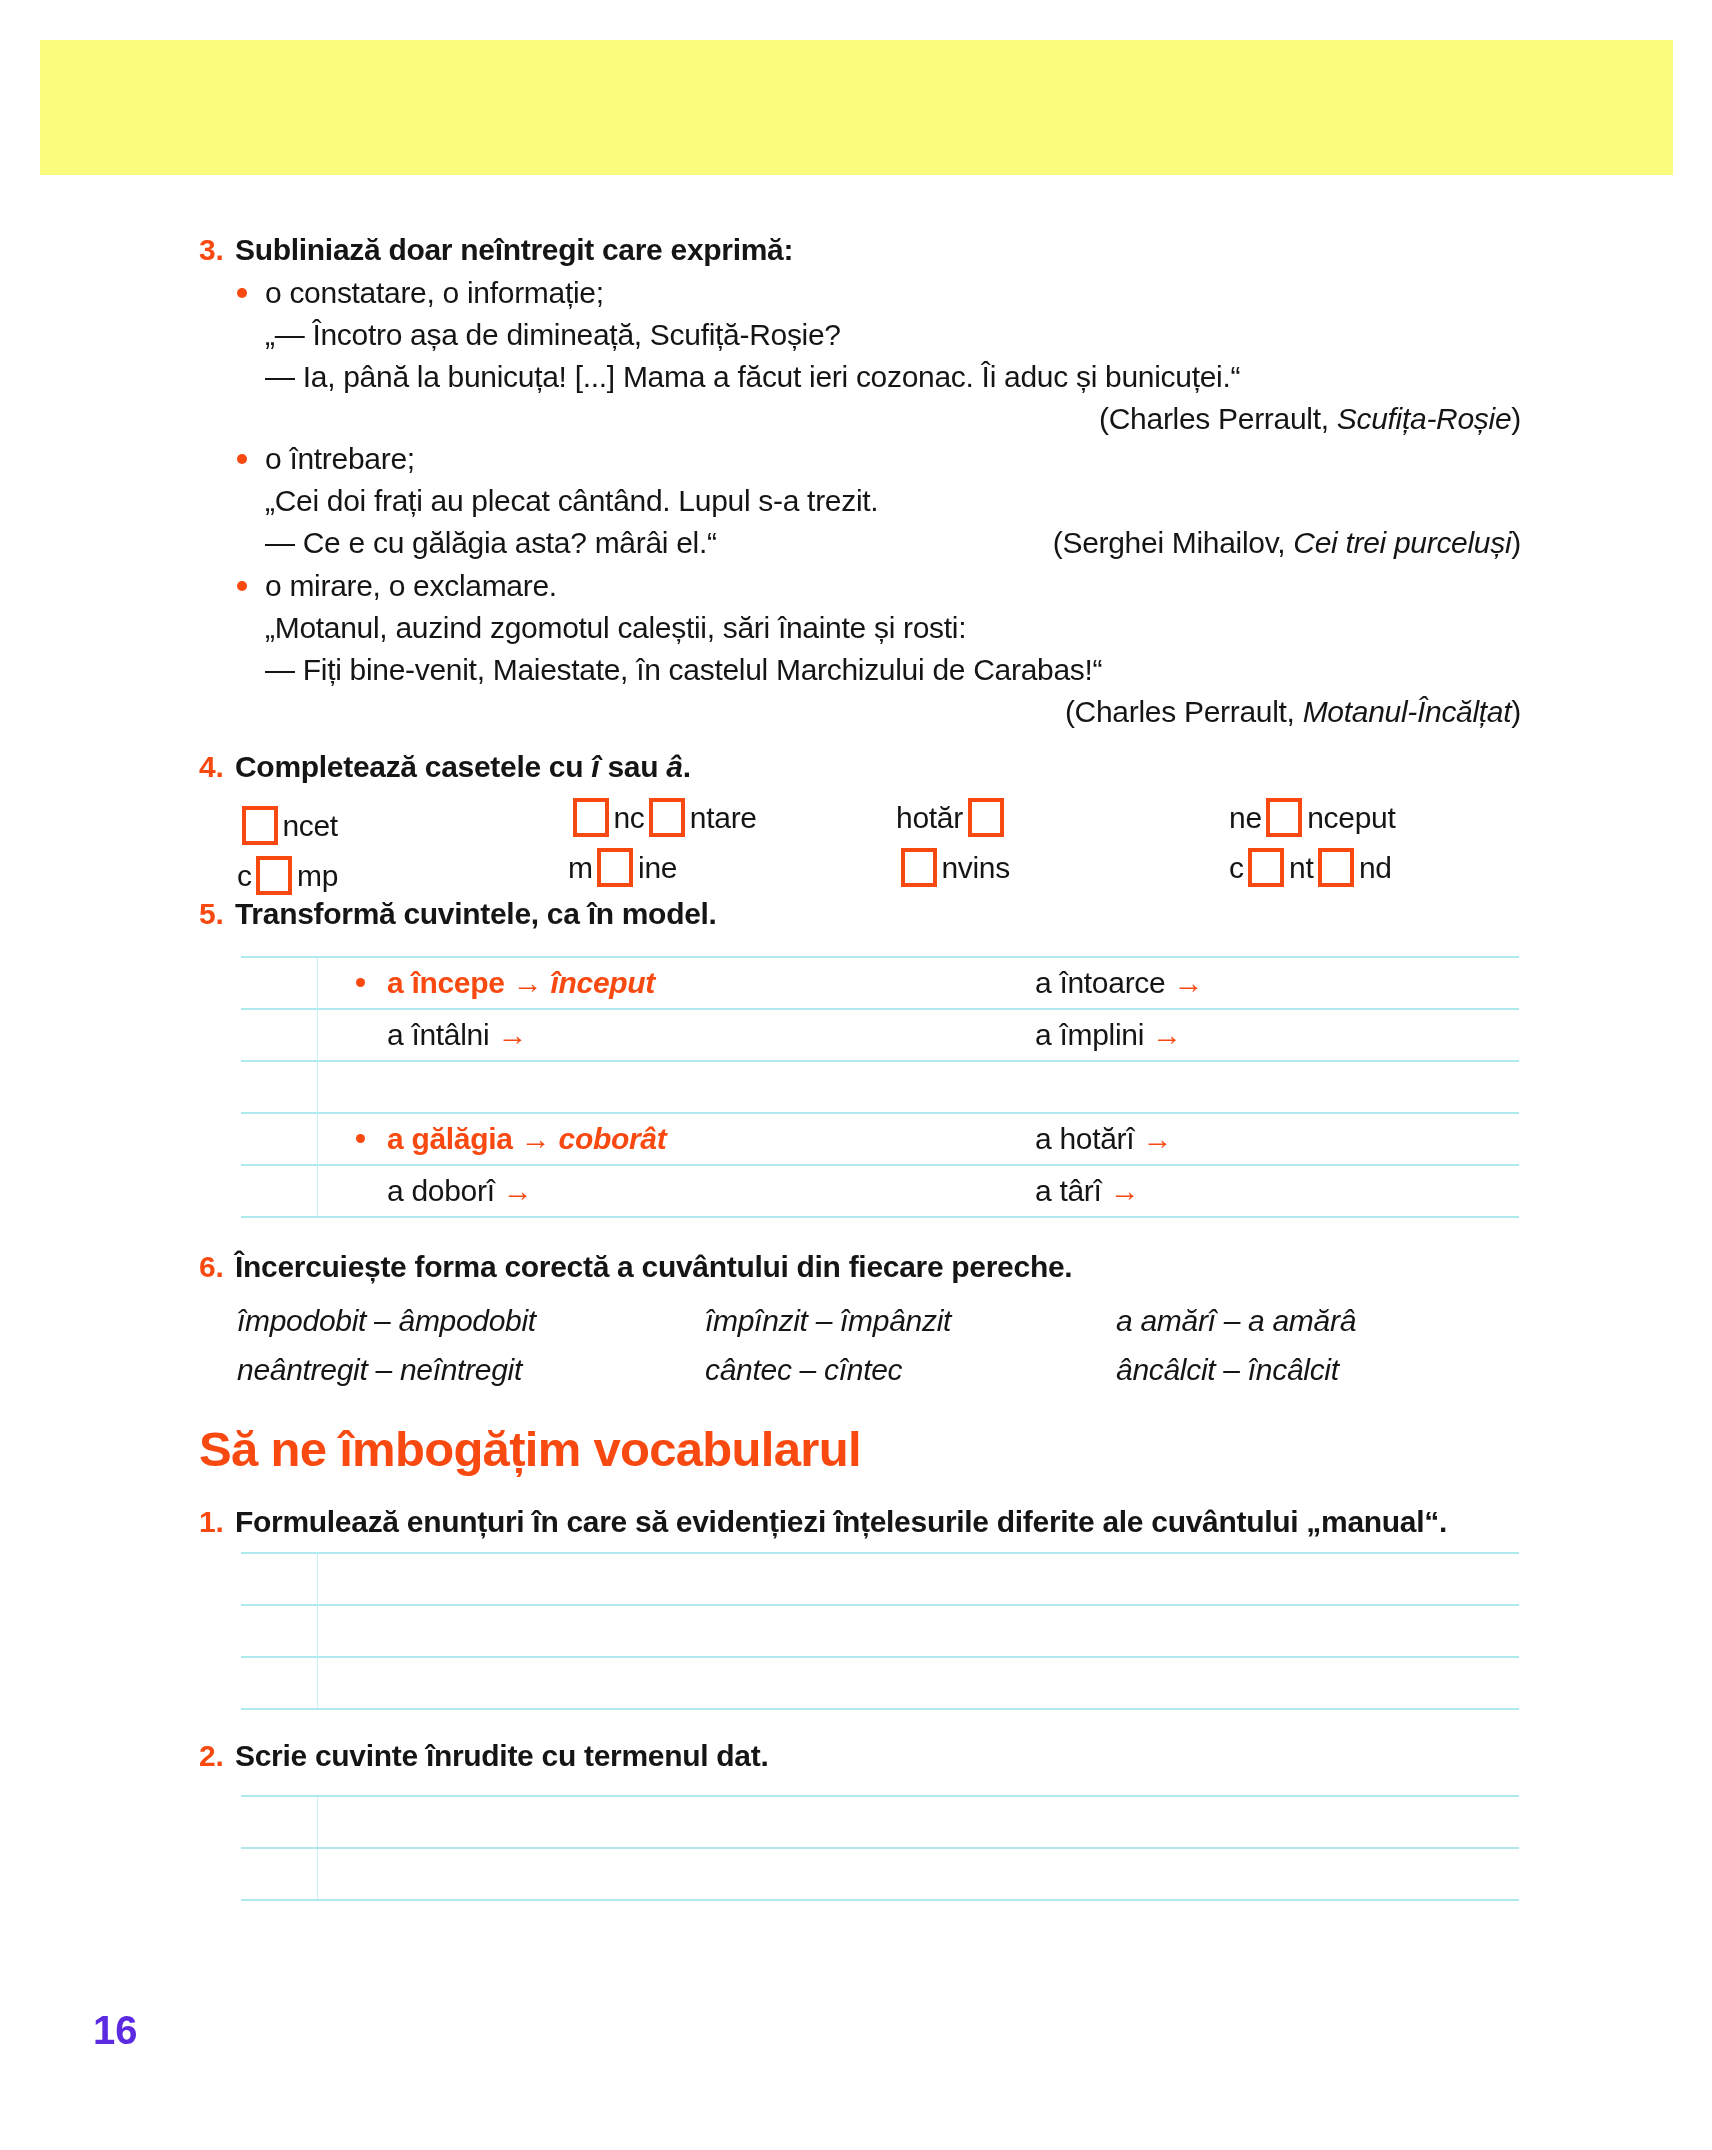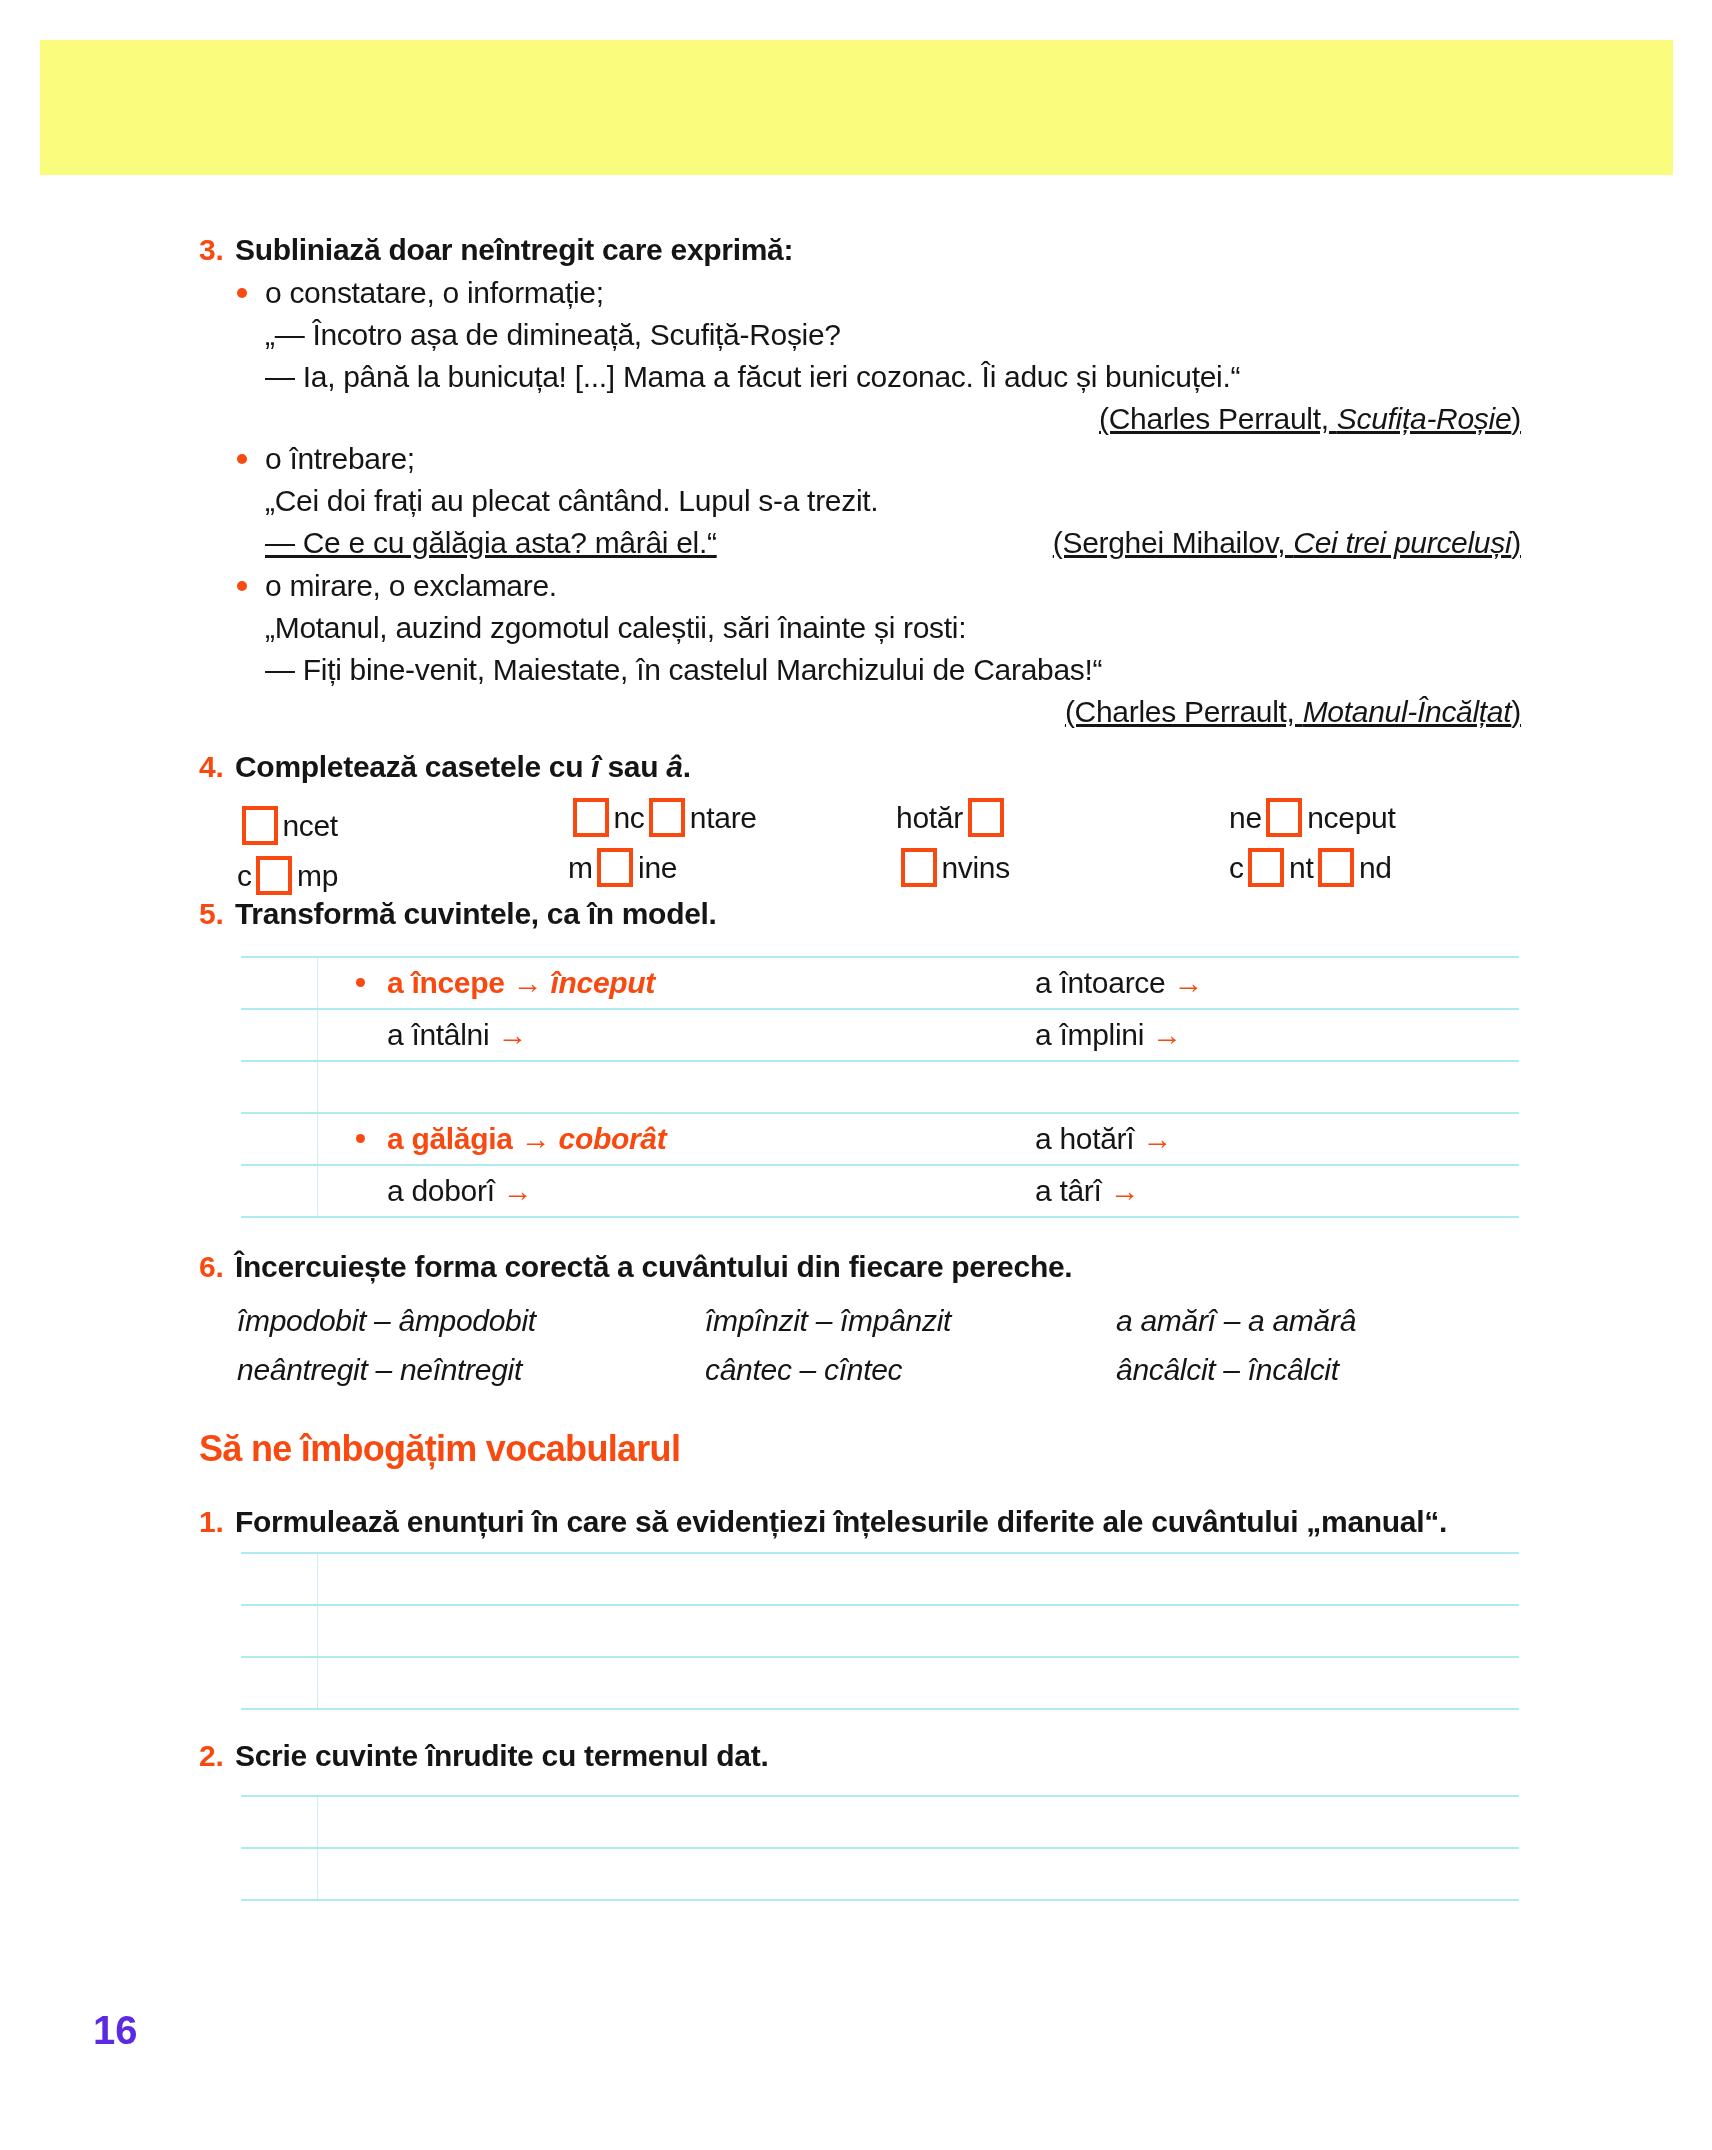--- a/index.html
+++ b/index.html
@@ -7,21 +7,21 @@
         font-family:"Liberation Sans",sans-serif;color:#151515;
         font-size:30px;letter-spacing:-0.3px;}
   .banner{position:absolute;left:40px;top:40px;width:1633px;height:135px;background:#fafc7e;}
   .num{color:#f84911;font-weight:700;}
   .ex-title{font-weight:700;}
   .row{position:absolute;left:0;width:1712px;height:42px;line-height:42px;white-space:nowrap;}
   .at295{position:absolute;left:199px;}
   .at348{position:absolute;left:235px;}
   .at393{position:absolute;left:265px;}
   .bullet-dot{position:absolute;left:237px;top:16px;width:10px;height:10px;border-radius:50%;background:#f84911;}
-  .quote{font-weight:400;text-decoration:underline;}
+  .quote{font-weight:400;}
   .attr-row{position:absolute;left:265px;width:1256px;height:42px;line-height:42px;text-align:right;white-space:nowrap;}
   .split-row{position:absolute;left:265px;width:1256px;height:42px;line-height:42px;display:flex;justify-content:space-between;white-space:nowrap;text-align:center;}
   .it{font-style:italic;}
   .arrow{color:#f84911;font-weight:700;}
   
   .fillrow{position:absolute;left:0;width:1712px;height:47px;line-height:47px;}
   .w1{position:absolute;left:237px;margin-top:8px;} .w2{position:absolute;left:568px;}
   .w3{position:absolute;left:896px;} .w4{position:absolute;left:1229px;}
   .box{display:inline-block;width:28px;height:31px;border:4px solid #f84911;
        vertical-align:middle;margin:0 4.7px;position:relative;top:-2.7px;background:#fff;}
@@ -30,21 +30,21 @@
   .rrow{position:relative;height:50px;border-bottom:2.7px solid #aeeaf0;}
   .vline{position:absolute;left:76px;top:0;bottom:0;width:1.3px;background:#c9f1f5;}
   .cell-bullet{position:absolute;left:115px;top:19.6px;width:9.4px;height:9.4px;border-radius:50%;background:#f84911;}
   .cell-left{position:absolute;left:146px;top:0;height:50px;line-height:50px;white-space:nowrap;}
   .cell-right{position:absolute;left:794px;top:0;height:50px;line-height:50px;white-space:nowrap;}
   .model{color:#f84911;font-weight:700;}
   .pairs .p1{position:absolute;left:237px;} .pairs .p2{position:absolute;left:705px;}
   .pairs .p3{position:absolute;left:1116px;}
   .pair{font-style:italic;}
   .vocab-heading{position:absolute;left:199px;top:1422px;height:54px;line-height:54px;
-        font-size:36px;font-weight:700;color:#f84911;letter-spacing:-0.7px;}
+        font-size:49px;font-weight:700;color:#f84911;letter-spacing:-0.7px;}
   .page-num{position:absolute;left:93px;top:2008px;font-size:40px;font-weight:700;color:#5b2ae1;letter-spacing:0;}
 </style>
 </head>
 <body>
 
 <div class="page">
 
   <div class="banner"></div>
 
   <div class="row" style="top:229px">

